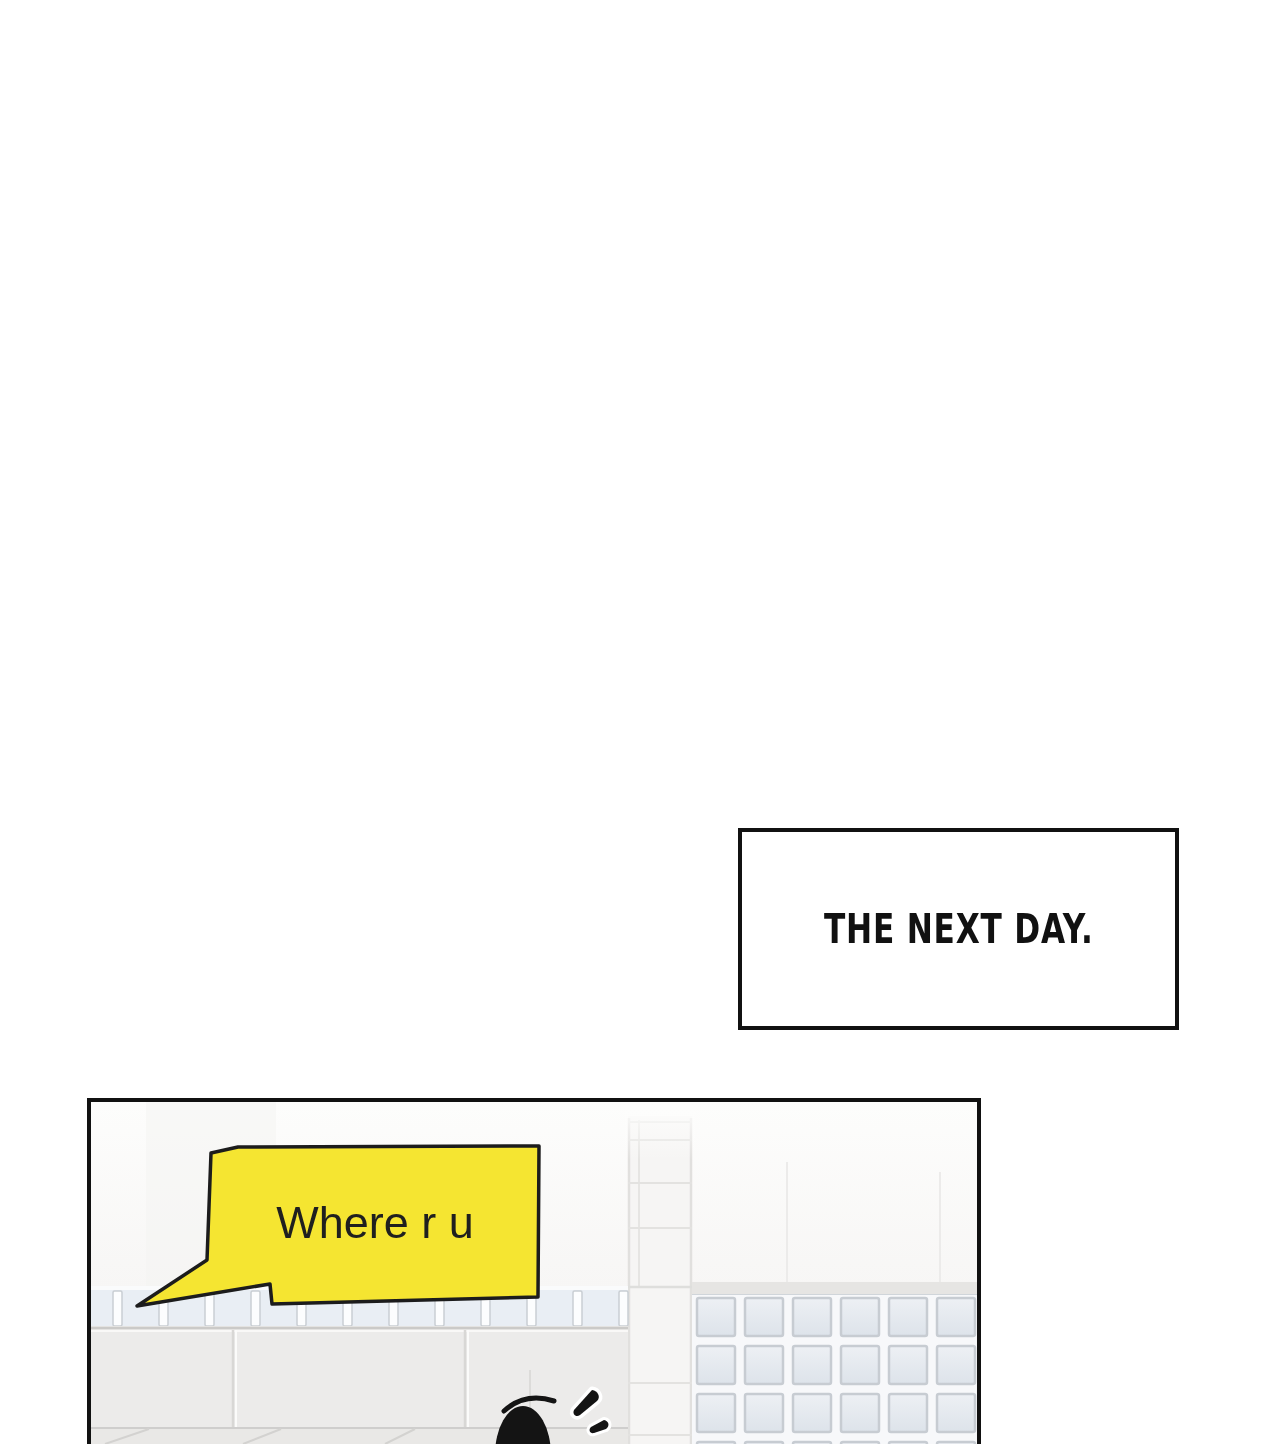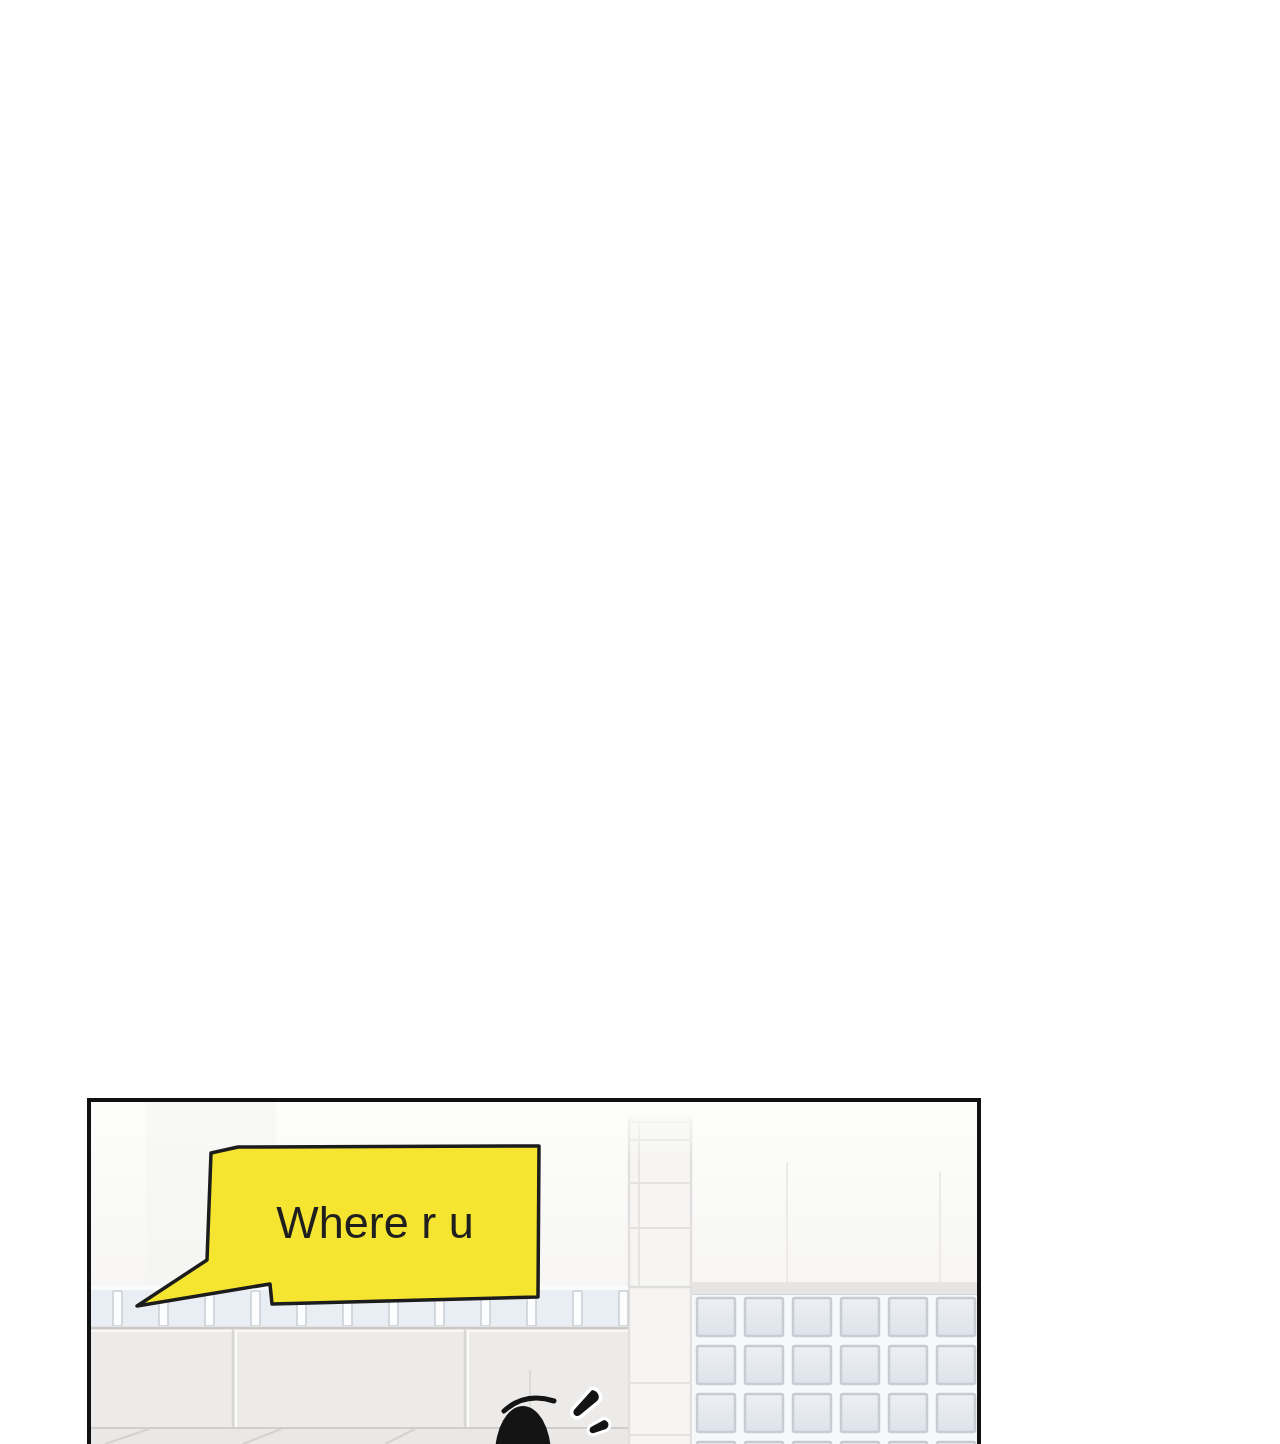--- a/index.html
+++ b/index.html
@@ -12,20 +12,23 @@
                 color:#111111;letter-spacing:1px;transform:scaleX(0.78);white-space:nowrap;}
   .comic-panel{position:absolute;left:87px;top:1098px;width:894px;height:350px;
                box-sizing:border-box;border:4px solid #111111;background:#fbfafa;overflow:hidden;}
   .comic-panel svg{display:block;}
 </style>
 </head>
 <body>
 
 <div id="stage">
 
+  <div class="caption-box">
+    <span class="caption-text">THE NEXT DAY.</span>
+  </div>
 
   <div class="comic-panel">
     <svg width="886" height="342" viewBox="0 0 886 342">
       <defs>
         <linearGradient id="bgG" x1="0" y1="0" x2="0" y2="1">
           <stop offset="0" stop-color="#fdfdfc"></stop>
           <stop offset="0.55" stop-color="#f7f6f5"></stop>
           <stop offset="1" stop-color="#f0efee"></stop>
         </linearGradient>
         <linearGradient id="winG" x1="0" y1="0" x2="0" y2="1">

